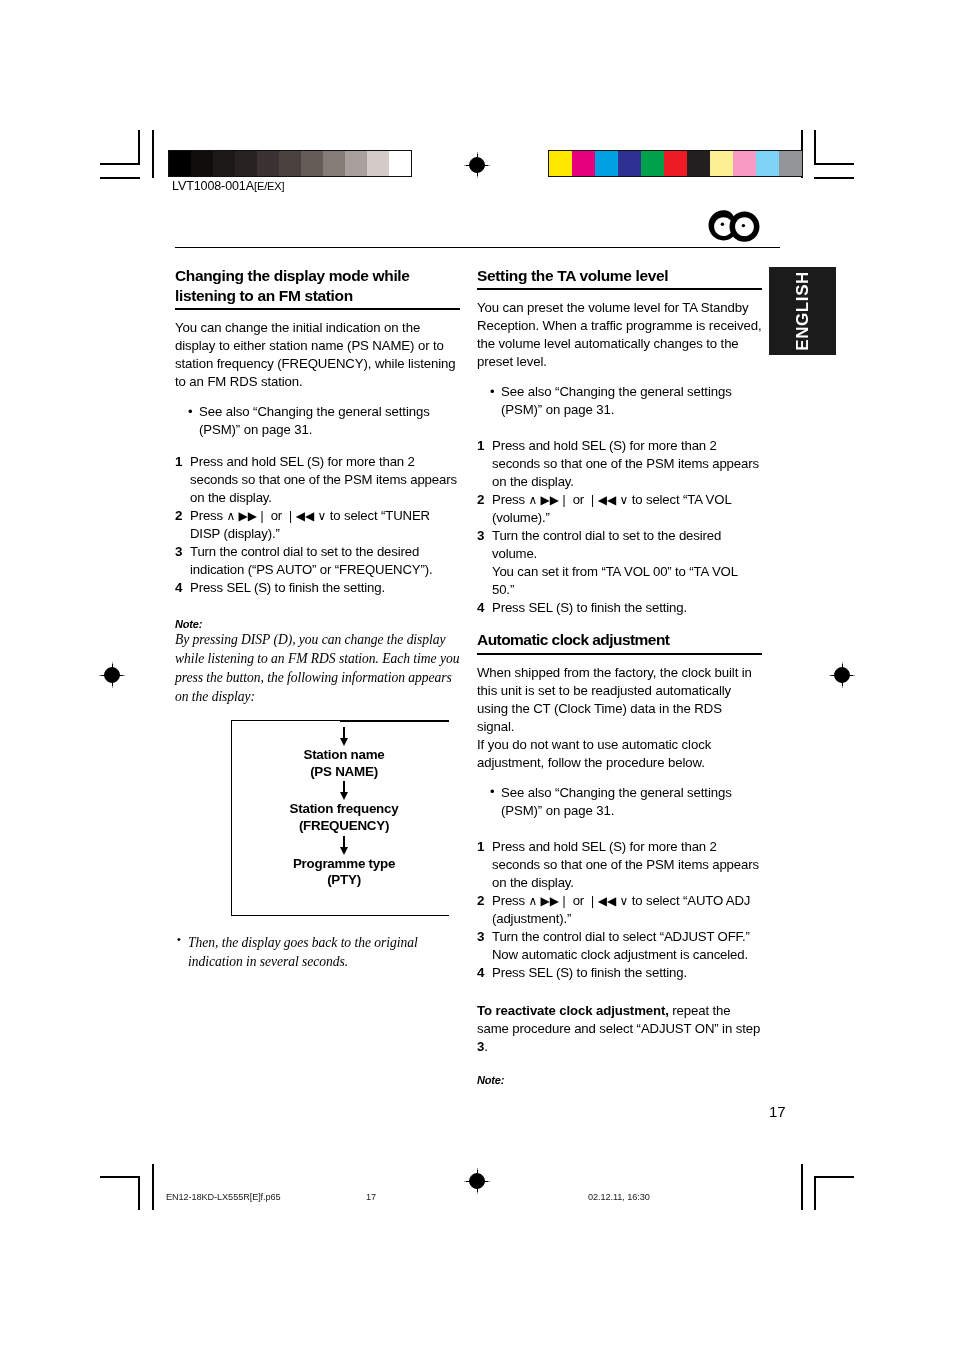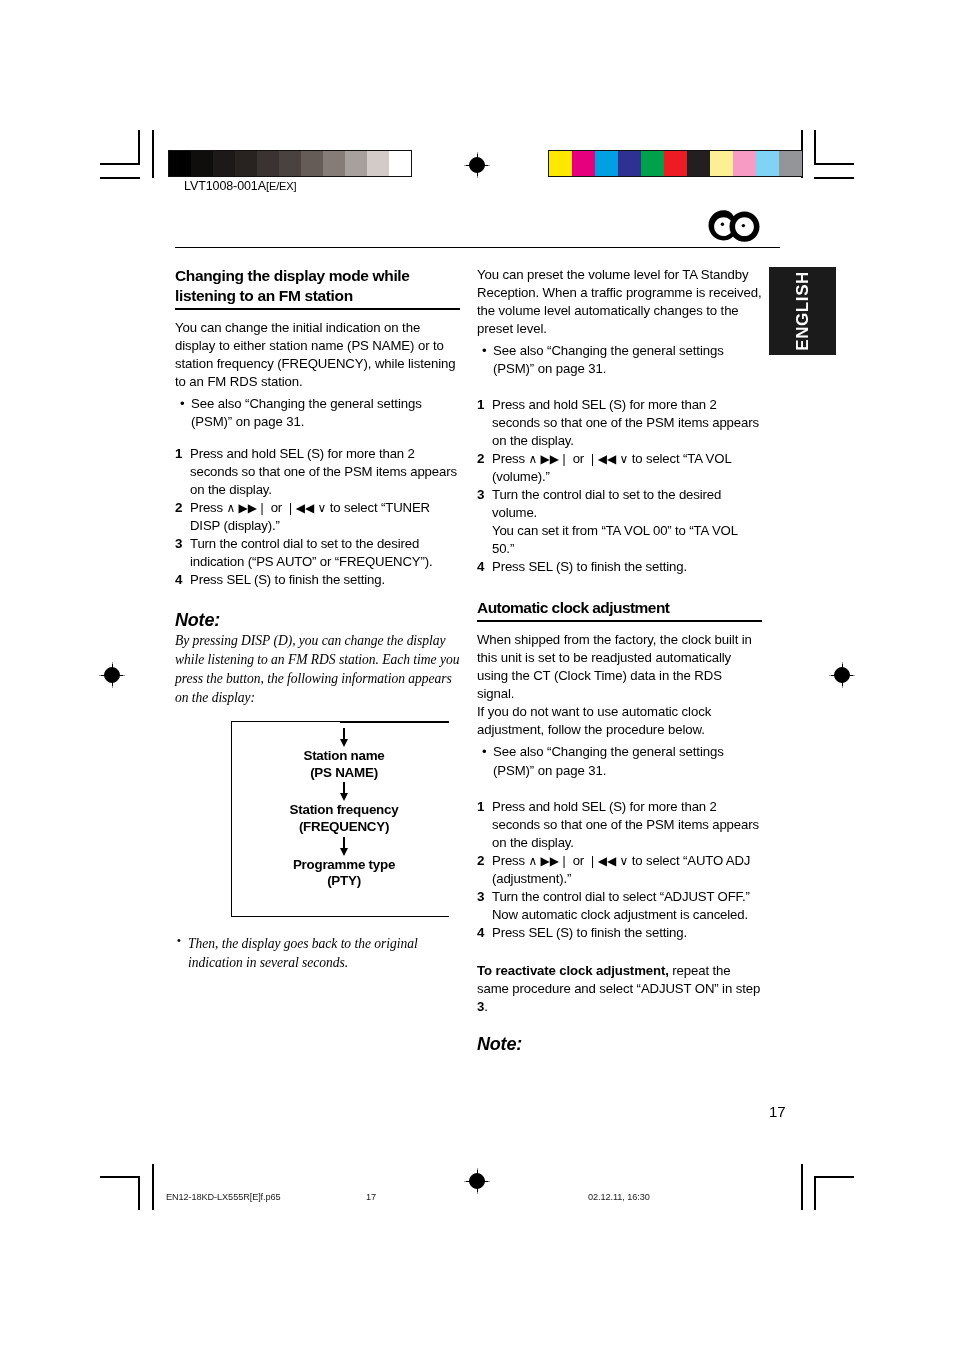--- a/index.html
+++ b/index.html
@@ -101,21 +101,21 @@
   }
   h2.sec-head.tight { letter-spacing: -0.55px; }
 
   p.body {
     font-size: 13.2px;
     line-height: 1.365;
     margin: 0 0 0 0;
     letter-spacing: -0.1px;
   }
 
-  ul.bullets { margin: 4px; padding: 0; list-style: none; }
+  ul.bullets { margin: 12px; padding: 0; list-style: none; }
   ul.bullets li {
     font-size: 13.2px;
     line-height: 1.365;
     padding-left: 12px;
     position: relative;
     letter-spacing: -0.1px;
   }
   ul.bullets li:before {
     content: "\2022";
     position: absolute;
@@ -136,21 +136,21 @@
     left: 0;
     top: 0;
     font-weight: bold;
     font-size: 13.4px;
   }
   ol.steps li .sub { display: block; }
 
   .glyph { font-size: 12px; letter-spacing: 0; }
 
   .note-label {
-    font-size: 18px;
+    font-size: 11px;
     font-weight: bold;
     font-style: italic;
     font-family: "Liberation Sans", sans-serif;
     margin: 0;
     letter-spacing: -0.2px;
   }
   p.note-body, ul.note-list li {
     font-family: "Liberation Serif", serif;
     font-style: italic;
     font-size: 13.6px;
@@ -325,21 +325,21 @@
     <div class="patch" style="background: rgb(46, 49, 146);"></div>
     <div class="patch" style="background: rgb(0, 161, 75);"></div>
     <div class="patch" style="background: rgb(237, 28, 36);"></div>
     <div class="patch" style="background: rgb(35, 31, 32);"></div>
     <div class="patch" style="background: rgb(251, 240, 147);"></div>
     <div class="patch" style="background: rgb(248, 155, 196);"></div>
     <div class="patch" style="background: rgb(127, 212, 245);"></div>
     <div class="patch" style="background: rgb(147, 149, 152);"></div>
   </div>
 
-<div class="doc-code" style="left:184px; top:179px;">
+<div class="doc-code" style="left:172px; top:179px;">
   <span>LVT1008-001A</span><span class="suffix">[E/EX]</span>
 </div>
 
 <div class="rds-logo" style="left:707px; top:209px;">
   <svg width="54" height="34" viewBox="0 0 54 34" aria-hidden="true">
     <g fill="#000">
       <path d="M16.5 1.2C8.2 1.2 1.5 8 1.5 16.3c0 8.3 6.7 15.1 15 15.1 5.2 0 9.1-2.3 11.4-6.1-1.1-2-1.7-3.9-2.2-5.6-1 4.2-4.6 7.3-9.2 7.3-5.2 0-9.4-4.2-9.4-9.4s4.2-9.4 9.4-9.4c4.8 0 8.4 3.3 9.2 7.6.5-1.9 1.2-3.8 2.3-5.7C25.7 3.4 21.7 1.2 16.5 1.2z"></path>
       <path d="M37.5 2.6c-8.3 0-15 6.8-15 15.1 0 8.3 6.7 15.1 15 15.1s15-6.8 15-15.1c0-8.3-6.7-15.1-15-15.1zm0 24.5c-5.2 0-9.4-4.2-9.4-9.4s4.2-9.4 9.4-9.4 9.4 4.2 9.4 9.4-4.2 9.4-9.4 9.4z"></path>
       <circle cx="16.5" cy="16.3" r="3.4" fill="#fff"></circle>
       <circle cx="37.5" cy="17.7" r="3.4" fill="#fff"></circle>
@@ -416,20 +416,21 @@
   </div>
 
   <ul class="note-list" style="margin-top:17px;">
     <li>Then, the display goes back to the original indication in several seconds.</li>
   </ul>
 
 </div>
 
 <div class="col col-right">
 
+  <h2 class="sec-head">Setting the TA volume level</h2>
 
   <p class="body">You can preset the volume level for TA Standby Reception. When a traffic programme is received, the volume level automatically changes to the preset level.</p>
 
   <ul class="bullets">
     <li>See also “Changing the general settings (PSM)” on page 31.</li>
   </ul>
 
   <ol class="steps" style="margin-top:18px;">
     <li>
       <span class="num">1</span><span>Press and hold SEL (S) for more than 2 seconds so that one of the PSM items appears on the display.</span>
@@ -438,21 +439,21 @@
       <span class="num">2</span><span>Press </span><span class="glyph">∧ ▶▶❘</span><span> or </span><span class="glyph">❘◀◀ ∨</span><span> to select “TA VOL (volume).”</span>
     </li>
     <li>
       <span class="num">3</span><span>Turn the control dial to set to the desired volume.</span><span class="sub">You can set it from “TA VOL 00” to “TA VOL 50.”</span>
     </li>
     <li>
       <span class="num">4</span><span>Press SEL (S) to finish the setting.</span>
     </li>
   </ol>
 
-  <h2 class="sec-head tight" style="margin-top:22px;">Automatic clock adjustment</h2>
+  <h2 class="sec-head tight" style="margin-top:13px;">Automatic clock adjustment</h2>
 
   <p class="body">When shipped from the factory, the clock built in this unit is set to be readjusted automatically using the CT (Clock Time) data in the RDS signal.</p>
   <p class="body">If you do not want to use automatic clock adjustment, follow the procedure below.</p>
 
   <ul class="bullets">
     <li>See also “Changing the general settings (PSM)” on page 31.</li>
   </ul>
 
   <ol class="steps" style="margin-top:18px;">
     <li>

